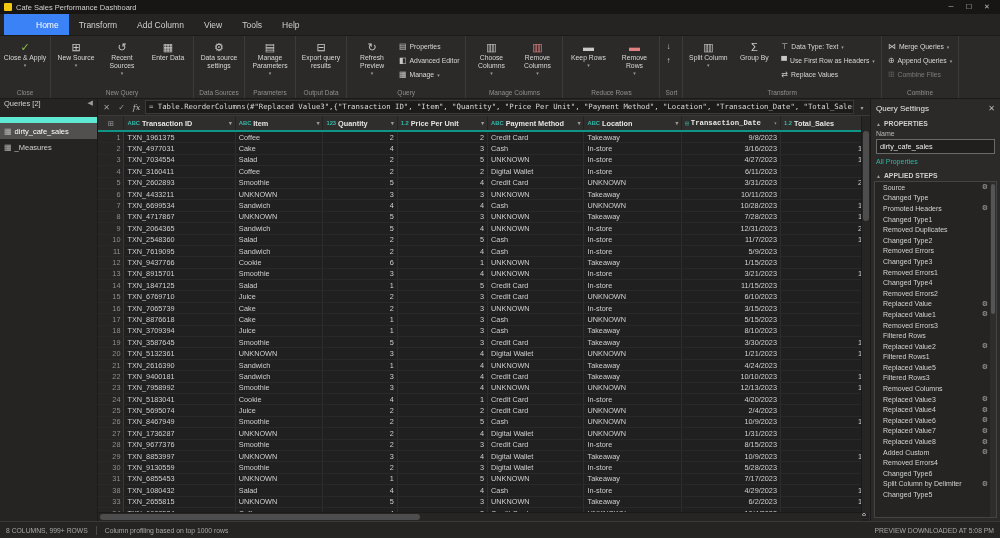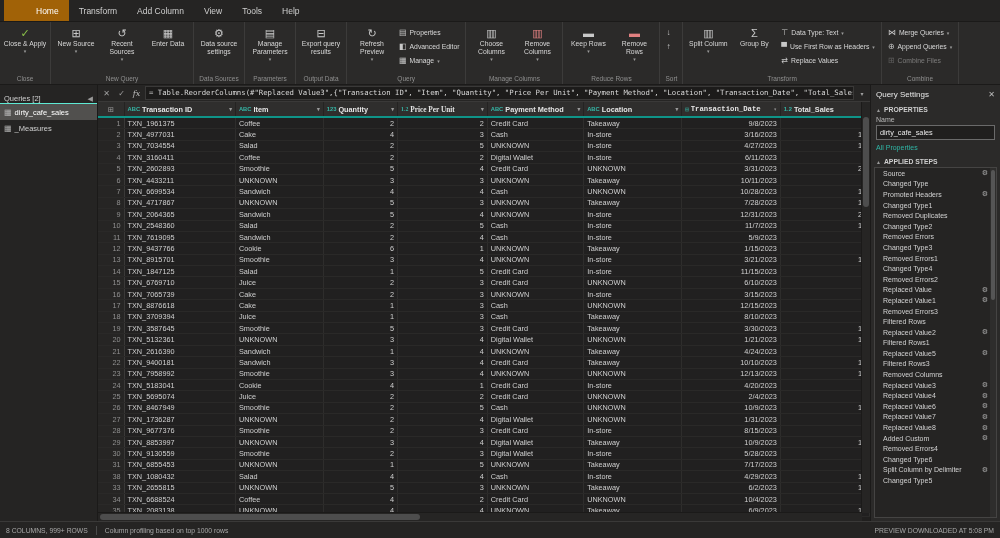--- a/index.html
+++ b/index.html
@@ -7,39 +7,39 @@
        font-family:"Liberation Sans",sans-serif;color:#d4d4d4;overflow:hidden;position:relative;}
   
   .titlebar{height:14px;background:#171615;display:flex;align-items:center;padding:0 4px;gap:4px;flex:none;}
   .app-icon{width:8px;height:8px;background:#F2C811;border-radius:1px;flex:none;}
   .wtitle{font-size:7.5px;color:#cfcfcf;white-space:nowrap;}
   .win-controls{margin-left:auto;display:flex;}
   .win-controls span{width:18px;text-align:center;font-size:7px;color:#bbb;line-height:14px;}
   
   .menubar{height:21px;background:#252423;display:flex;align-items:stretch;padding-left:4px;flex:none;border-bottom:1px solid #1b1a19;}
   .mtab{padding:0 10px;font-size:8.5px;display:flex;align-items:center;color:#cfcfcf;white-space:nowrap;cursor:default;}
-  .mtab.active{background:#a16207;color:#ffffff;padding-left:32px;}
+  .mtab.active{background:#3b82f6;color:#ffffff;padding-left:32px;}
   
   .ribbon{height:62px;background:#2b2a29;display:flex;flex:none;border-bottom:1px solid #1b1a19;overflow:hidden;}
   .rgroup{display:flex;flex-direction:column;border-right:1px solid #3c3b3a;padding:2px 3px 0 3px;flex:none;}
   .rrow{flex:1;display:flex;gap:2px;align-items:stretch;}
   .rgroup-label{font-size:6.5px;color:#8f8f8f;text-align:center;padding:1px 2px 2px;white-space:nowrap;}
   .rbtn-big{width:44px;display:flex;flex-direction:column;align-items:center;padding-top:2px;border-radius:2px;cursor:default;}
   .rbtn-big .ricon{font-size:11px;line-height:14px;}
   .rbtn-big .rlabel{font-size:6.8px;text-align:center;line-height:1.15;color:#d8d8d8;}
   .rdrop{font-size:5px;color:#9a9a9a;line-height:6px;}
   .rcol{display:flex;flex-direction:column;gap:1px;padding-top:2px;}
   .rbtn-small{display:flex;align-items:center;gap:3px;font-size:6.8px;color:#d8d8d8;height:13px;padding:0 3px;white-space:nowrap;border-radius:2px;cursor:default;}
   .rbtn-small .ricon{font-size:8px;}
   .disabled{opacity:.45;}
   
   .main{flex:1;display:flex;min-height:0;}
   .queries-panel{width:97px;flex:none;background:#252423;border-right:1px solid #1b1a19;display:flex;flex-direction:column;}
-  .qp-header{height:18px;display:flex;align-items:flex-end;justify-content:space-between;padding:0 4px;
-             font-size:7.5px;color:#d0d0d0;border-bottom:1px solid #5eead4;flex:none;}
+  .qp-header{height:18px;display:flex;align-items:flex-start;justify-content:space-between;padding:0 4px;
+             font-size:7.5px;color:#d0d0d0;border-bottom:6px solid #5eead4;flex:none;}
   .qp-collapse{color:#9a9a9a;font-size:7px;}
   .qp-item{height:16px;display:flex;align-items:center;gap:3px;padding:0 4px;font-size:7.5px;color:#d0d0d0;white-space:nowrap;overflow:hidden;}
   .qp-item.selected{background:#51504e;color:#fff;}
   .qp-item .ticon{color:#b5b5b5;font-size:8px;flex:none;}
   .center{flex:1;display:flex;flex-direction:column;min-width:0;background:#201f1e;}
   
   .formula-bar{height:16px;flex:none;display:flex;align-items:center;background:#262524;border-bottom:1px solid #3a3938;gap:2px;padding:0 2px;}
   .fb-btn{width:13px;text-align:center;font-size:8px;color:#9f9f9f;}
   .fb-fx{font-style:italic;font-family:"DejaVu Serif",serif;color:#bdbdbd;font-size:8px;}
   .fb-input{flex:1;height:12px;background:#1c1b1a;border:1px solid #3a3938;font-family:"DejaVu Sans Mono",monospace;
@@ -81,20 +81,29 @@
   
   .statusbar{height:16px;flex:none;background:#252423;border-top:1px solid #3a3938;display:flex;align-items:center;padding:0 6px;font-size:6.8px;color:#a8a8a8;gap:8px;}
   .sb-div{width:1px;height:9px;background:#4a4a4a;}
   .sb-right{margin-left:auto;}
 </style>
 </head>
 <body>
 
 <div class="app">
 
+  <div class="titlebar">
+    <span class="app-icon"></span>
+    <span class="wtitle">Cafe Sales Performance Dashboard</span>
+    <div class="win-controls">
+      <span>─</span>
+      <span>☐</span>
+      <span>✕</span>
+    </div>
+  </div>
 
   <div class="menubar">
       <div class="mtab active">Home</div>
       <div class="mtab">Transform</div>
       <div class="mtab">Add Column</div>
       <div class="mtab">View</div>
       <div class="mtab">Tools</div>
       <div class="mtab">Help</div>
     </div>
 
@@ -323,21 +332,21 @@
                     <span class="hfilter">▾</span>
                   </div>
                 </th>
                 <th style="width: 72px;">
                   <div class="hwrap">
                     <span class="ttype">123</span>
                     <span class="hlabel">Quantity</span>
                     <span class="hfilter">▾</span>
                   </div>
                 </th>
-                <th style="width: 88px; font-family: Liberation Serif, serif;">
+                <th style="width: 88px;">
                   <div class="hwrap">
                     <span class="ttype">1.2</span>
                     <span class="hlabel">Price Per Unit</span>
                     <span class="hfilter">▾</span>
                   </div>
                 </th>
                 <th style="width: 92px;">
                   <div class="hwrap">
                     <span class="ttype">ABC</span>
                     <span class="hlabel">Payment Method</span>
@@ -545,21 +554,21 @@
                 <td class="r">6</td>
               </tr>
               <tr>
                 <td class="rownum">17</td>
                 <td>TXN_8876618</td>
                 <td>Cake</td>
                 <td class="r">1</td>
                 <td class="r">3</td>
                 <td>Cash</td>
                 <td>UNKNOWN</td>
-                <td class="r">12/15/2023</td>
+                <td class="r">5/15/2023</td>
                 <td class="r">3</td>
               </tr>
               <tr>
                 <td class="rownum">18</td>
                 <td>TXN_3709394</td>
                 <td>Juice</td>
                 <td class="r">1</td>
                 <td class="r">3</td>
                 <td>Cash</td>
                 <td>Takeaway</td>

